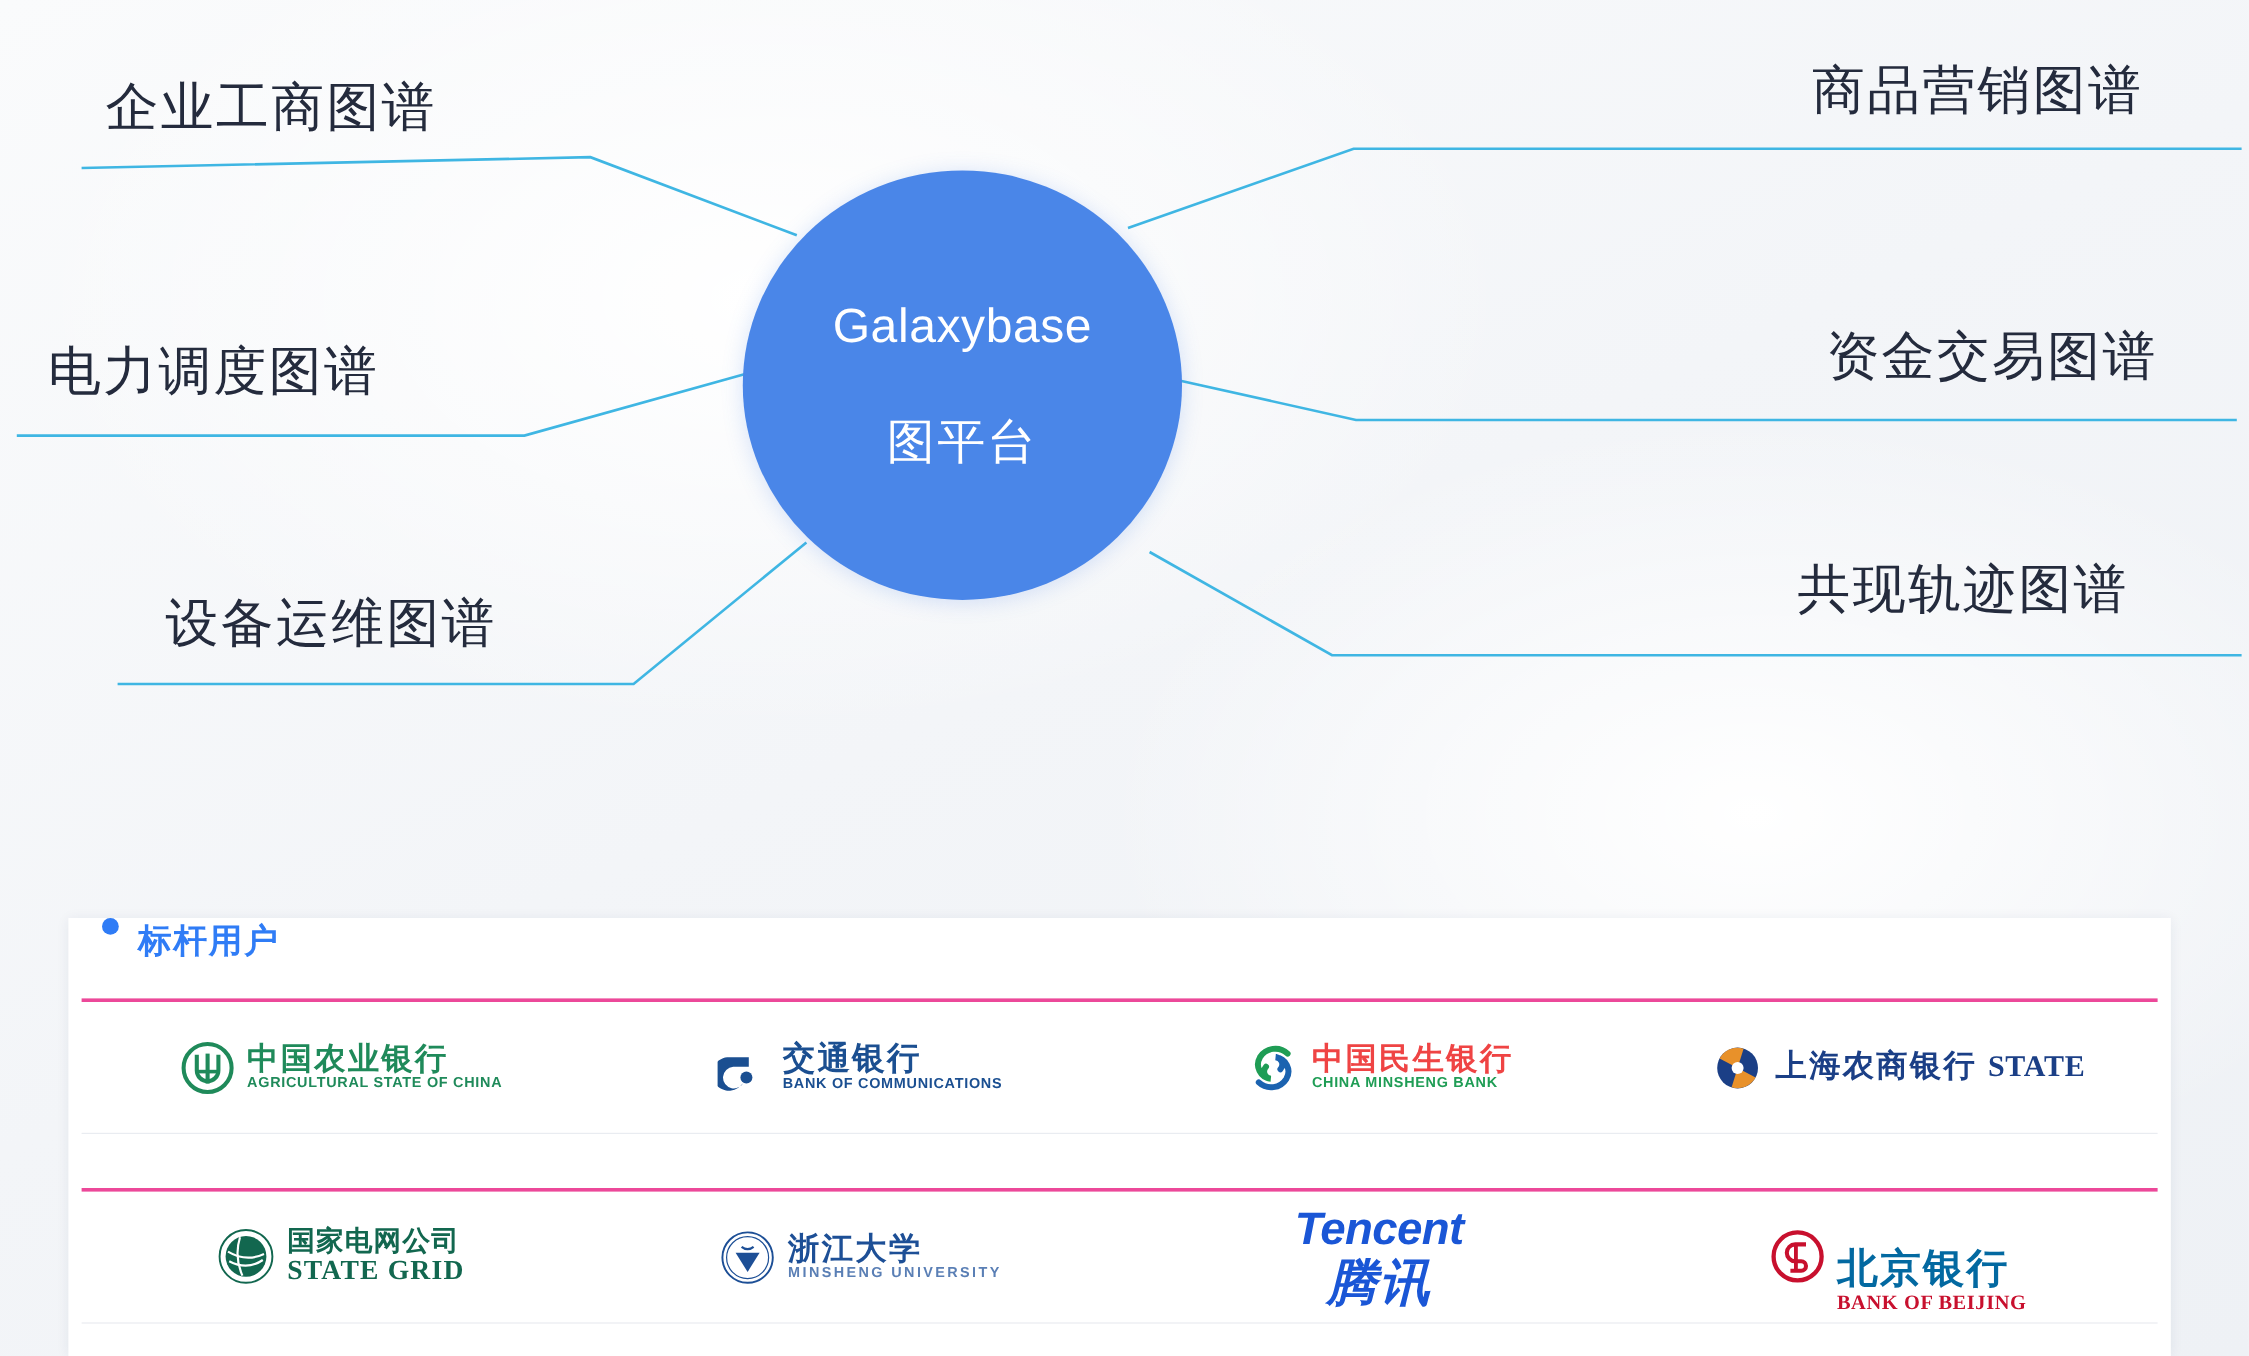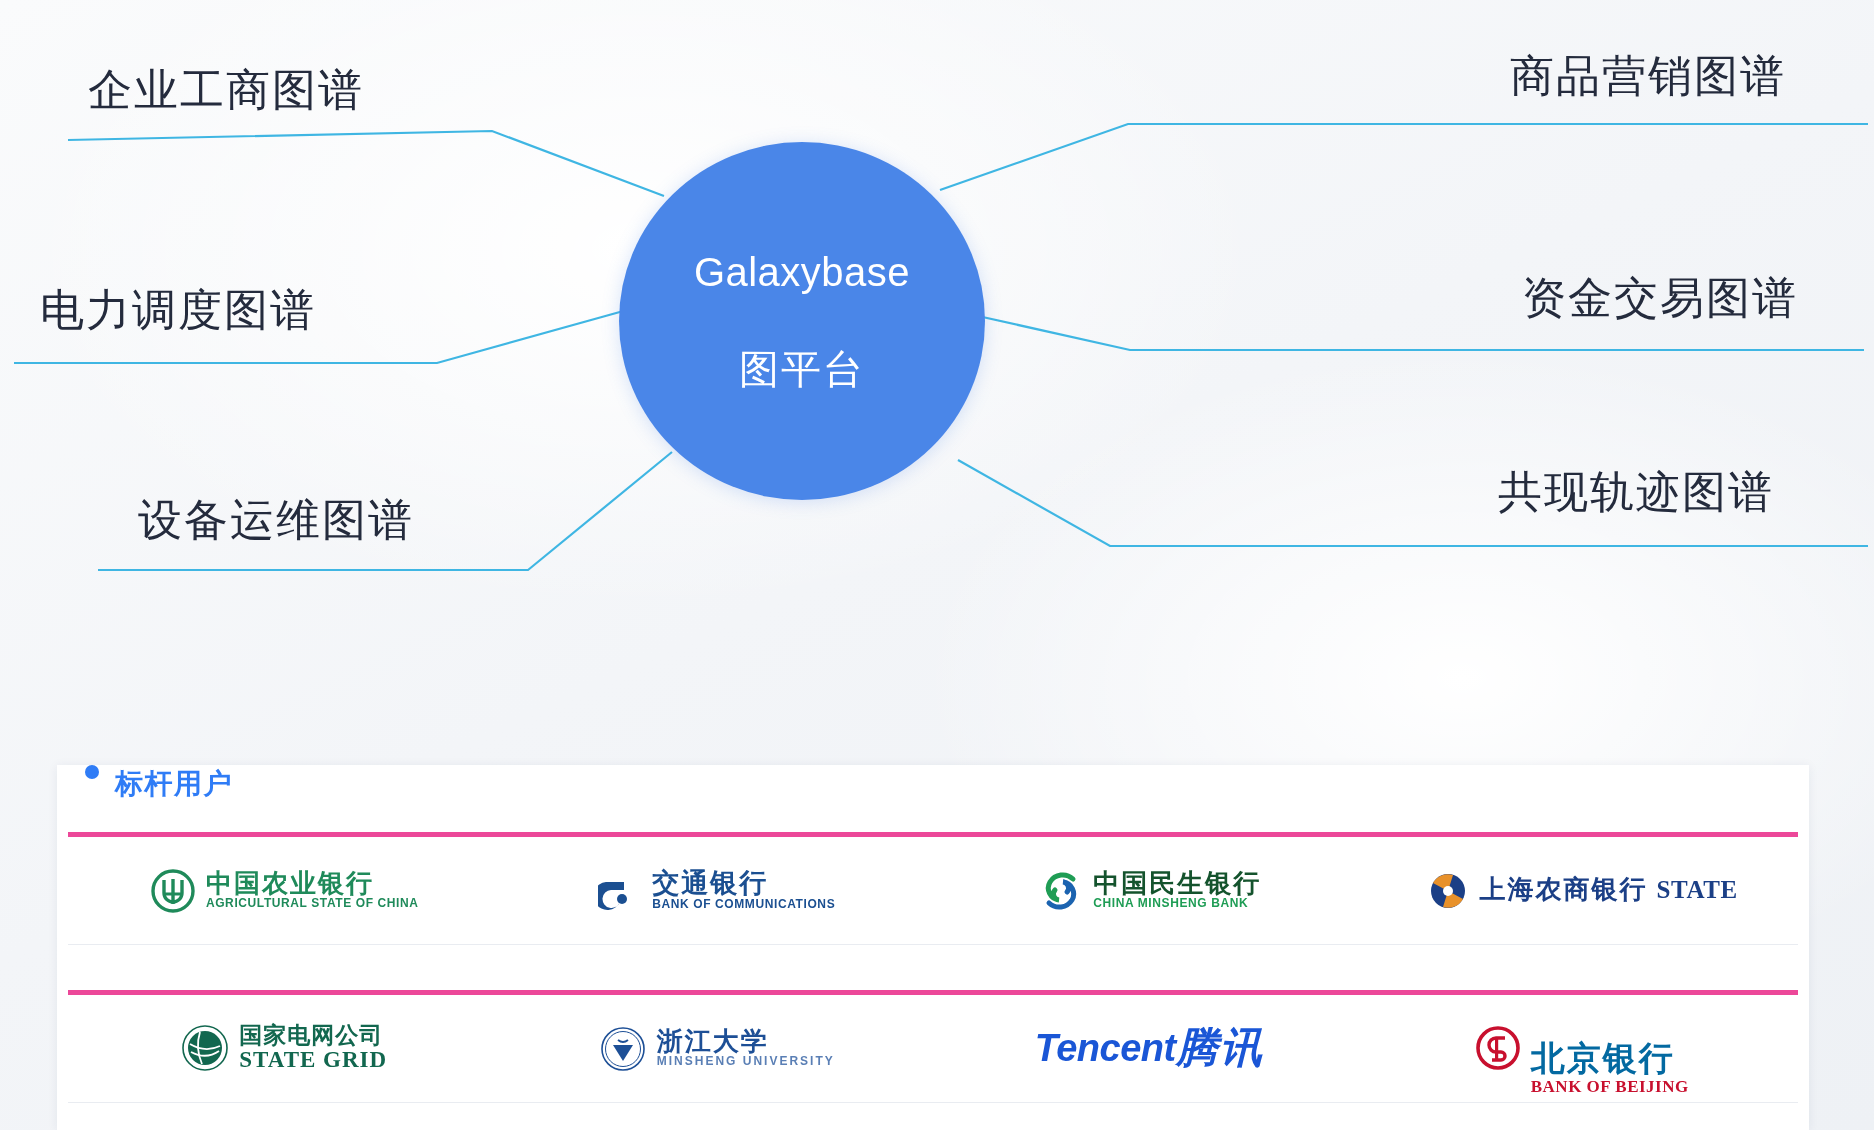--- a/index.html
+++ b/index.html
@@ -89,21 +89,21 @@
   #panel-title {
     color: #2f7cf6;
     font-size: 28px;
     font-weight: 700;
     letter-spacing: 1.5px;
   }
   .logo-row {
     display: flex;
     align-items: center;
     height: 112px;
-    border-top: 5px solid #ec4899;
+    border-top: 3px solid #ec4899;
     margin: 0 11px;
   }
   .logo-row.spacer { height: 46px; border-top: 1px solid #e9ecf1; }
   .logo-cell {
     flex: 1 1 0;
     display: flex;
     align-items: center;
     justify-content: center;
     height: 100%;
   }
@@ -202,21 +202,21 @@
       </div>
     </div>
 
     <div class="logo-cell">
       <div class="logo">
         <svg class="mark" width="46" height="42" viewBox="0 0 46 42">
           <path d="M36 9 a15 15 0 0 0 -23 3 a12 12 0 0 0 9 18 a6 6 0 0 1 -4-10" fill="none" stroke="#1f9d55" stroke-width="5" stroke-linecap="round"></path>
           <path d="M12 33 a15 15 0 0 0 23 -3 a12 12 0 0 0 -9 -18 a6 6 0 0 1 4 10" fill="none" stroke="#1b63b0" stroke-width="5" stroke-linecap="round"></path>
         </svg>
         <div class="wordmark">
-          <span class="cn-name" style="font-size:26px;color:#14532d;font-family:'Liberation Sans',sans-serif;font-weight:700;">中国民生银行</span>
+          <span class="cn-name" style="font-size:26px;color:#ef4444;font-family:'Liberation Sans',sans-serif;font-weight:700;">中国民生银行</span>
           <span class="en-name" style="font-size:12px;color:#1f9d55;">CHINA MINSHENG BANK</span>
         </div>
       </div>
     </div>
 
     <div class="logo-cell">
       <div class="logo">
         <svg class="mark" width="44" height="44" viewBox="0 0 44 44">
           <circle cx="22" cy="22" r="17" fill="#1b3f86"></circle>
           <path d="M22 22 L7 14 a17 17 0 0 1 20 -8 z" fill="#e8912a"></path>
@@ -260,21 +260,21 @@
           <path d="M19 15 q5 4 10 0" fill="none" stroke="#1d4f96" stroke-width="1.8"></path>
         </svg>
         <div class="wordmark">
           <span class="cn-name" style="font-size:26px;color:#1d4f96;">浙江大学</span>
           <span class="en-name" style="font-size:12px;color:#5a7fb5;letter-spacing:2px;">MINSHENG UNIVERSITY</span>
         </div>
       </div>
     </div>
 
     <div class="logo-cell">
-      <div class="logo" style="gap:0;">
+      <div class="logo" style="gap:0;flex-direction:column;">
         <span class="en-name" style="font-size:38px;color:#1a56d6;font-style:italic;letter-spacing:-0.5px;font-family:'Liberation Sans',sans-serif;">Tencent</span>
         <span class="cn-name" style="font-size:42px;color:#1a56d6;font-family:'Liberation Sans',sans-serif;font-weight:700;font-style:italic;">腾讯</span>
       </div>
     </div>
 
     <div class="logo-cell">
       <div class="logo">
         <svg class="mark" width="46" height="46" viewBox="0 0 46 46">
           <circle cx="23" cy="23" r="20" fill="none" stroke="#c8102e" stroke-width="3.6"></circle>
           <path d="M30 13 h-9 a7 7 0 0 0 0 14 h5 a4 4 0 0 1 0 8 h-9" fill="none" stroke="#c8102e" stroke-width="3.4"></path>

